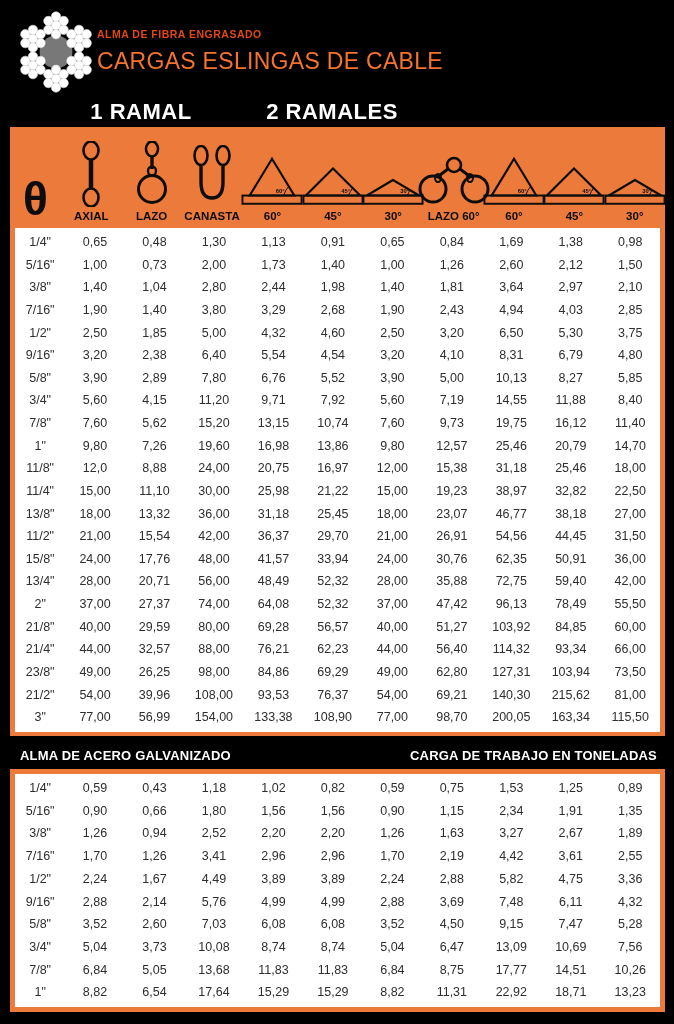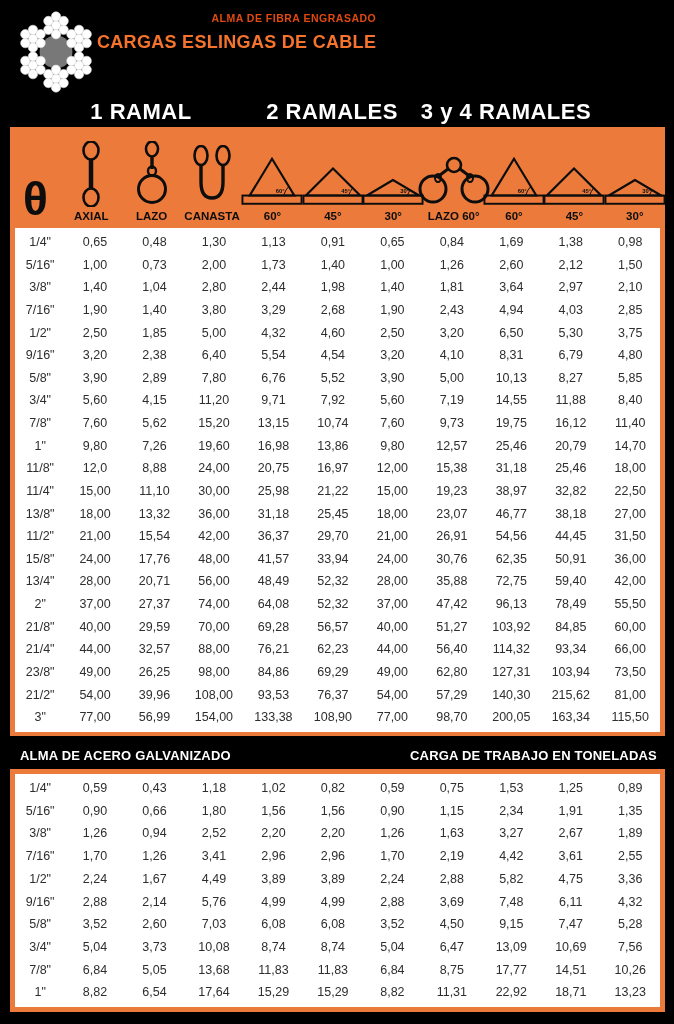--- a/index.html
+++ b/index.html
@@ -5,23 +5,23 @@
   html,body{margin:0;padding:0;}
   body{
     width:674px;height:1024px;position:relative;overflow:hidden;
     background:var(--bg-black,#000);
     font-family:"Liberation Sans","DejaVu Sans",sans-serif;
   }
   .abs{position:absolute;}
 
   
   .logo{left:13px;top:9px;width:86px;height:86px;}
-  .titles{left:97px;top:12px;text-align:right;}
+  .titles{left:97px;top:28px;}
   .subtitle{font-size:10.5px;font-weight:700;letter-spacing:.5px;color:var(--subtitle-orange,#E2490F);}
-  .main-title{margin-top:8px;font-size:18px;font-weight:700;letter-spacing:.3px;color:var(--title-orange,#F5732D);white-space:nowrap;}
+  .main-title{margin-top:8px;font-size:23px;font-weight:400;letter-spacing:.3px;color:var(--title-orange,#F5732D);white-space:nowrap;}
 
   
   .group-headers{left:0;top:97px;width:536px;height:29px;}
   .gh{position:absolute;transform:translateX(-50%);color:#fff;font-weight:800;font-size:22px;
       letter-spacing:.5px;white-space:nowrap;line-height:29px;}
   .gh1{left:141px;} .gh2{left:332px;} .gh3{left:506px;}
 
   
   .sheet1{left:10px;top:127px;width:655px;height:610px;background:var(--band-orange,#EC7A3B);}
   .sheet2{left:10px;top:769px;width:655px;height:243px;background:var(--band-orange,#EC7A3B);}
@@ -94,21 +94,20 @@
   </svg>
 
 <div class="abs titles">
   <div class="subtitle">ALMA DE FIBRA ENGRASADO</div>
   <div class="main-title">CARGAS ESLINGAS DE CABLE</div>
 </div>
 
 <div class="abs group-headers">
   <span class="gh gh1">1 RAMAL</span>
   <span class="gh gh2">2 RAMALES</span>
-  <span class="gh gh3">3 y 4 RAMALES</span>
 </div>
 
 <div class="abs sheet1">
   <div class="icon-band grid-row" id="icon-band">
       <div class="icon-cell">
         <span class="theta">θ</span>
       </div>
       <div class="icon-cell">
         <svg width="32" height="66" viewBox="0 0 32 66">
       <ellipse cx="16" cy="9.5" rx="7.5" ry="9" stroke="#0d0d0d" fill="none" stroke-width="2.6"></ellipse>
@@ -420,21 +419,21 @@
         <div class="cell">37,00</div>
         <div class="cell">47,42</div>
         <div class="cell">96,13</div>
         <div class="cell">78,49</div>
         <div class="cell">55,50</div>
       </div>
       <div class="grid-row">
         <div class="cell">21/8"</div>
         <div class="cell">40,00</div>
         <div class="cell">29,59</div>
-        <div class="cell">70,00</div>
+        <div class="cell">80,00</div>
         <div class="cell">69,28</div>
         <div class="cell">56,57</div>
         <div class="cell">40,00</div>
         <div class="cell">51,27</div>
         <div class="cell">103,92</div>
         <div class="cell">84,85</div>
         <div class="cell">60,00</div>
       </div>
       <div class="grid-row">
         <div class="cell">21/4"</div>
@@ -463,21 +462,21 @@
         <div class="cell">73,50</div>
       </div>
       <div class="grid-row">
         <div class="cell">21/2"</div>
         <div class="cell">54,00</div>
         <div class="cell">39,96</div>
         <div class="cell">108,00</div>
         <div class="cell">93,53</div>
         <div class="cell">76,37</div>
         <div class="cell">54,00</div>
-        <div class="cell">57,29</div>
+        <div class="cell">69,21</div>
         <div class="cell">140,30</div>
         <div class="cell">215,62</div>
         <div class="cell">81,00</div>
       </div>
       <div class="grid-row">
         <div class="cell">3"</div>
         <div class="cell">77,00</div>
         <div class="cell">56,99</div>
         <div class="cell">154,00</div>
         <div class="cell">133,38</div>

